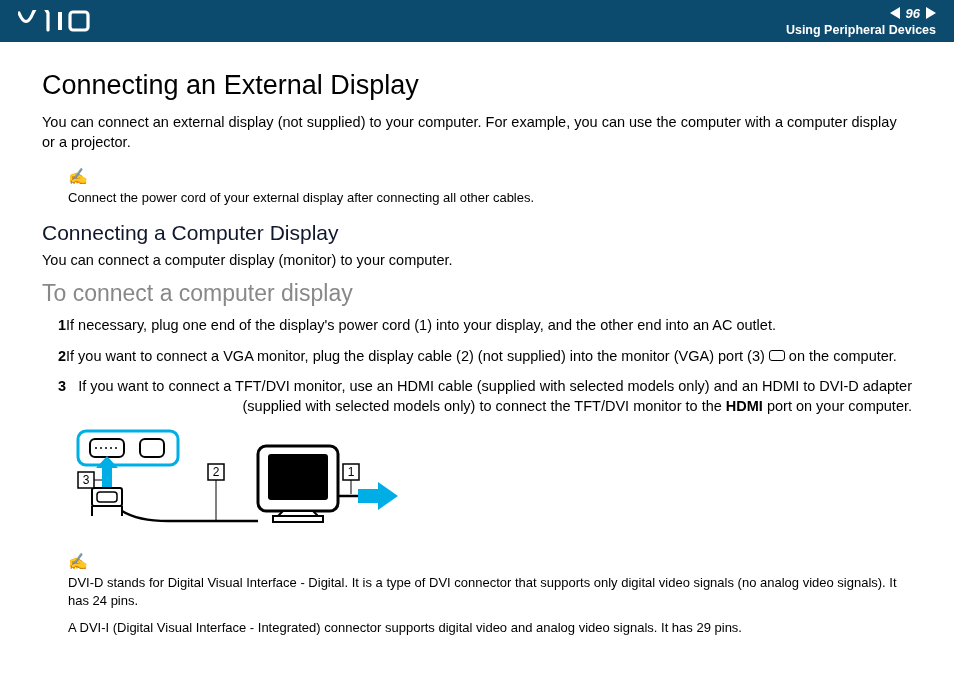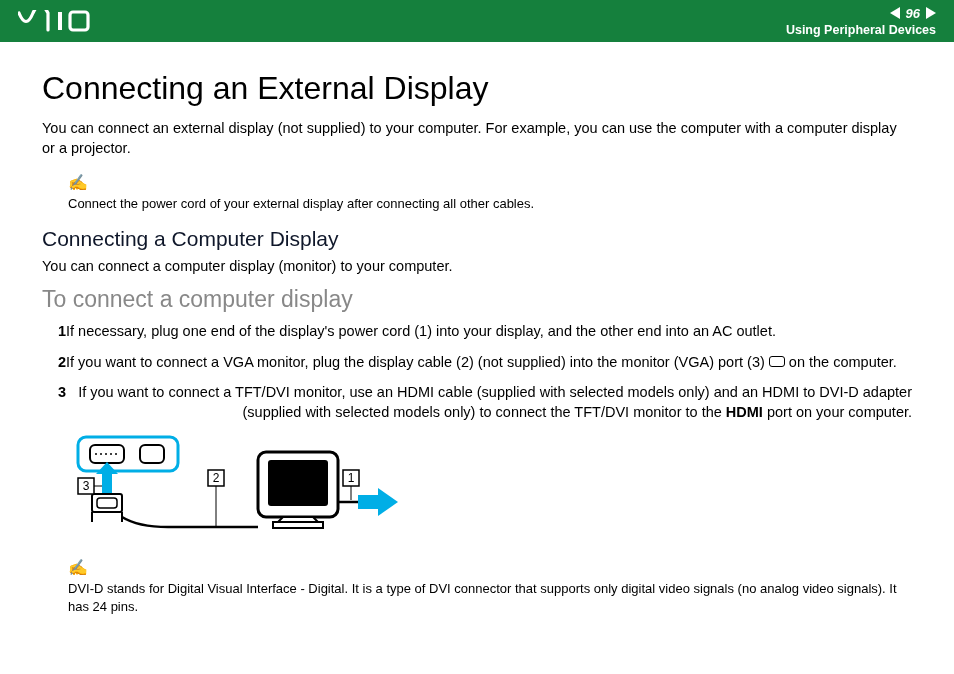--- a/index.html
+++ b/index.html
@@ -5,21 +5,21 @@
   * { box-sizing: border-box; margin: 0; padding: 0; }
   body {
     width: 954px;
     height: 674px;
     font-family: Arial, Helvetica, sans-serif;
     background: #fff;
     color: #000;
     overflow: hidden;
   }
   .topbar {
-    background: #15803d;
+    background: #0c4a6e;
     color: #fff;
     height: 42px;
     display: flex;
     align-items: center;
     justify-content: space-between;
     padding: 0 18px;
   }
   .logo {
     color: #fff;
     font-size: 20px;
@@ -51,21 +51,21 @@
   .section-label {
     font-size: 12.5px;
     font-weight: bold;
     padding-left: 8px;
   }
   .content {
     padding: 28px 42px 10px 42px;
   }
   h1 {
     font-weight: normal;
-    font-size: 32px;
+    font-size: 27px;
     margin-bottom: 12px;
   }
   .body-text {
     font-size: 14.5px;
     line-height: 1.35;
     margin-bottom: 14px;
   }
   .note-block {
     margin: 0 0 14px 26px;
     font-size: 13px;
@@ -213,15 +213,16 @@
       <line x1="148" y1="54" x2="148" y2="94" stroke="#000" stroke-width="1"></line>
       <rect x="275" y="38" width="16" height="16" fill="#fff" stroke="#000" stroke-width="1.5"></rect>
       <text x="283" y="50" text-anchor="middle" font-size="12" font-family="Arial">1</text>
       <line x1="283" y1="54" x2="283" y2="68" stroke="#000" stroke-width="1"></line>
     </svg>
   </div>
 
   <div class="note2">
     <span class="note-icon">✍</span>
     <div style="margin-bottom:8px">DVI-D stands for Digital Visual Interface - Digital. It is a type of DVI connector that supports only digital video signals (no analog video signals). It has 24 pins.</div>
+    <div>A DVI-I (Digital Visual Interface - Integrated) connector supports digital video and analog video signals. It has 29 pins.</div>
   </div>
 
 </div>
 
 </body></html>

